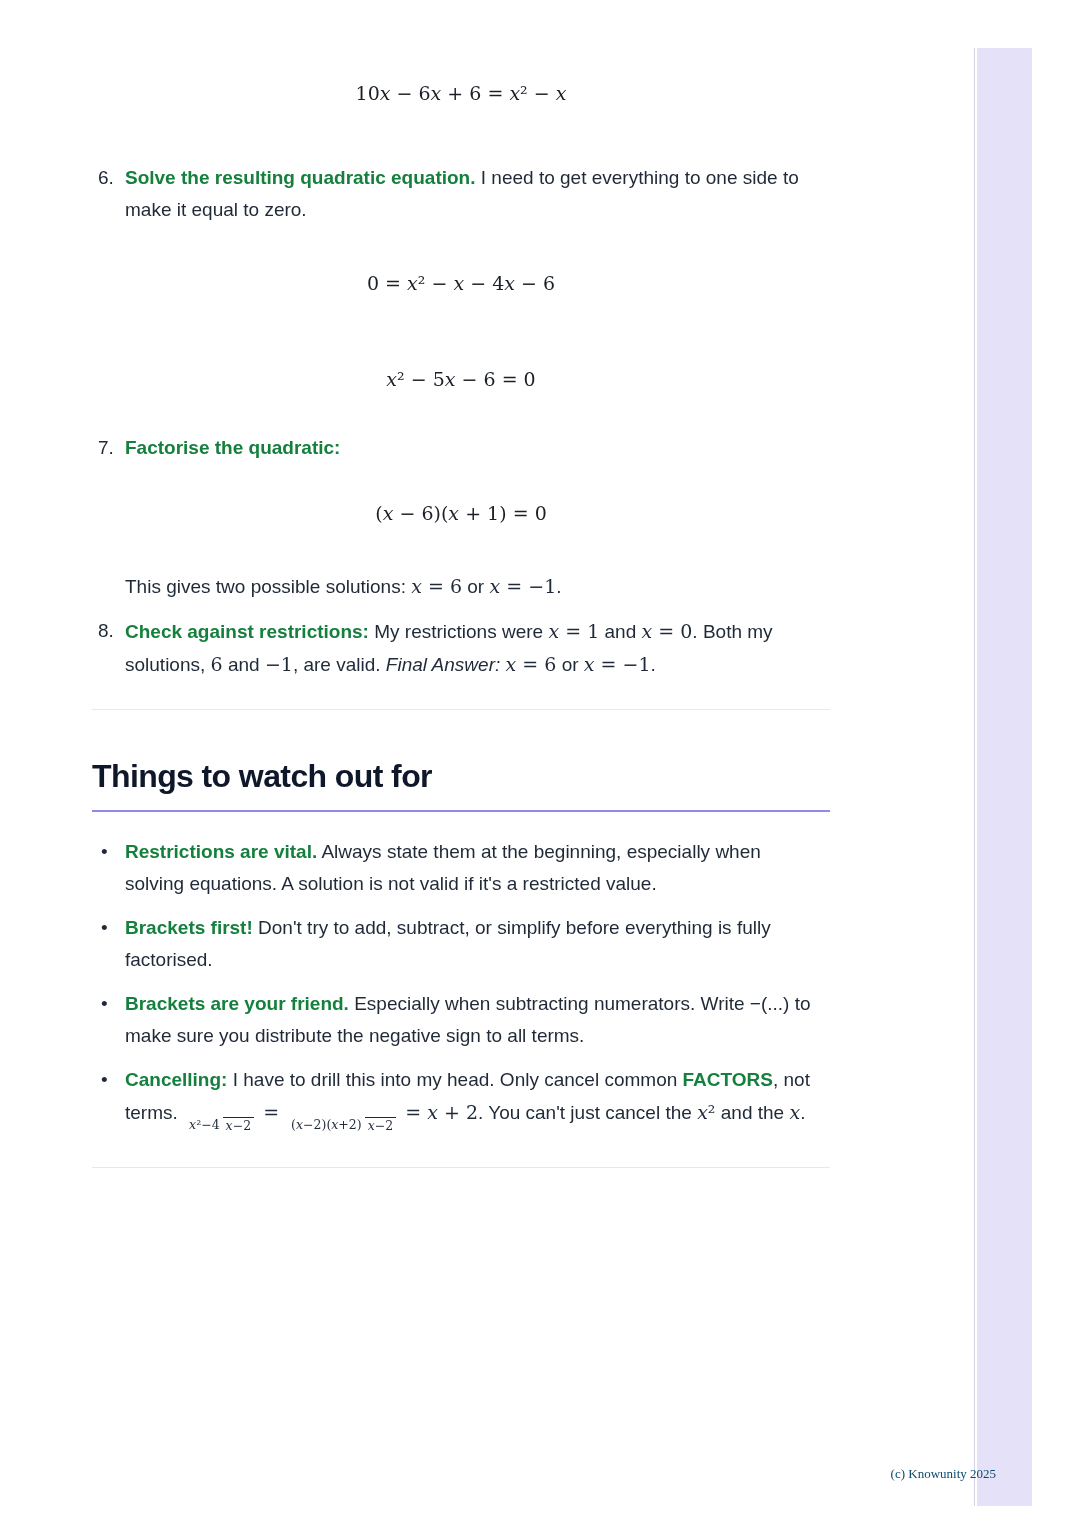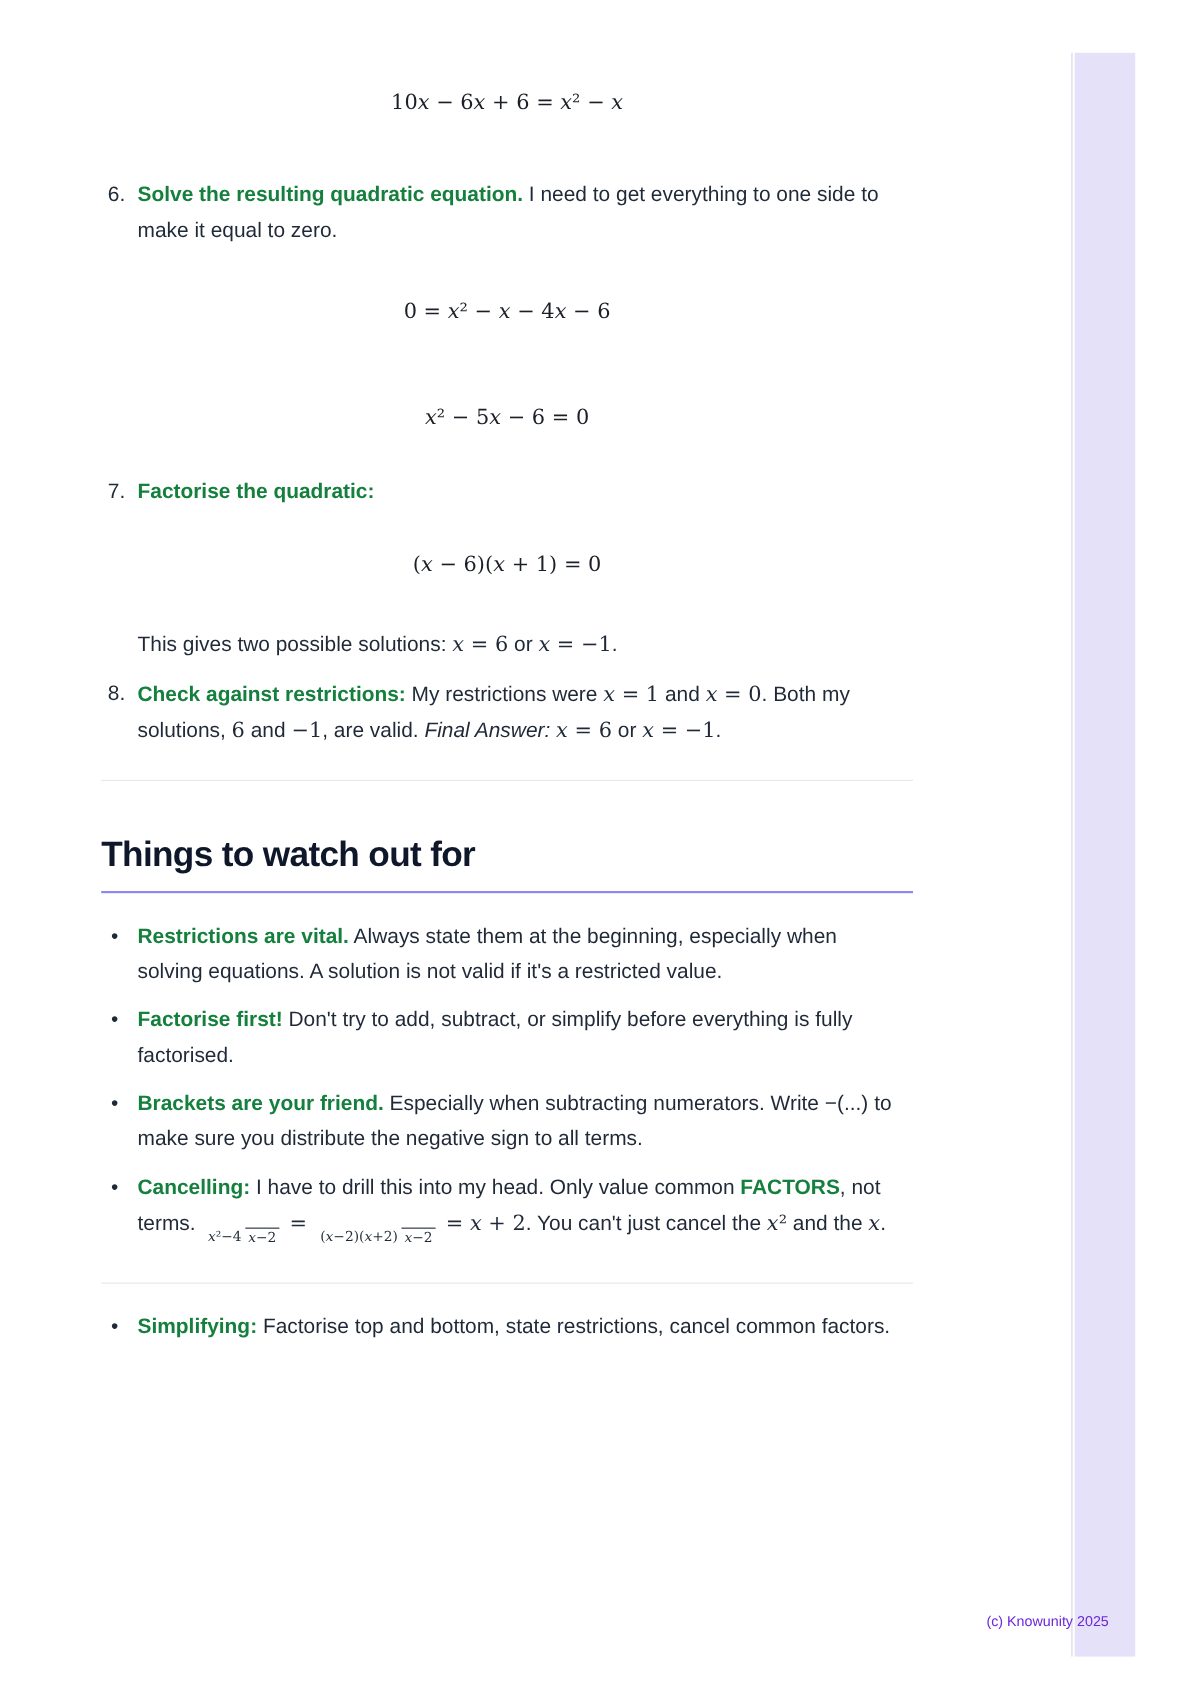--- a/index.html
+++ b/index.html
@@ -39,21 +39,21 @@
   ul.bullets li::before { content:"\2022"; position:absolute; left:9px; top:0; color:#1f2937; }
 
   .frac {
     display:inline-flex; flex-direction:row; align-items:center;
     vertical-align:-10px; line-height:1.05; font-size:12.5px; margin:0 3px;
     font-family:"DejaVu Serif", serif;
   }
   .frac .num, .frac .den { padding:1px 3px; white-space:nowrap; }
   .frac .den { border-top:1px solid #1f2937; }
 
-  .watermark { position:absolute; top:1466px; right:72px; font-size:13px; color:#6d28d9; z-index:3; }
+  .watermark { position:absolute; top:1466px; right:84px; font-size:13px; color:#0c4a6e; z-index:3;font-family:Liberation Serif, serif; }
   .edge-line { position:absolute; left:974px; top:48px; width:1px; height:1458px; background:#d6d4e4; z-index:1; }
   .scroll-strip { position:absolute; left:977px; top:48px; width:55px; height:1458px; background:#e4e1f8; z-index:2; }
 </style>
 </head>
 <body>
 
 <div class="content">
 
   <div class="eq math"><span>1</span><span>0</span><span class="mi">x</span><span> </span><span>−</span><span> </span><span>6</span><span class="mi">x</span><span> </span><span>+</span><span> </span><span>6</span><span> </span><span>=</span><span> </span><span class="mi">x</span><span>²</span><span> </span><span>−</span><span> </span><span class="mi">x</span></div>
 
@@ -80,35 +80,32 @@
     <span class="marker">8.</span>
     <div><strong>Check against restrictions:</strong><span> My restrictions were </span><span class="math"><span class="mi">x</span><span> </span><span>=</span><span> </span><span>1</span></span><span> and </span><span class="math"><span class="mi">x</span><span> </span><span>=</span><span> </span><span>0</span></span><span>. Both my solutions, </span><span class="math"><span>6</span></span><span> and </span><span class="math"><span>−</span><span>1</span></span><span>, are valid. </span><span class="it">Final Answer:</span><span> </span><span class="math"><span class="mi">x</span><span> </span><span>=</span><span> </span><span>6</span></span><span> or </span><span class="math"><span class="mi">x</span><span> </span><span>=</span><span> </span><span>−</span><span>1</span></span><span>.</span></div>
   </div>
 
   <hr class="rule" style="margin-top:28px;">
 
   <h1 class="section" style="margin-top:46px;">Things to watch out for</h1>
 
   <ul class="bullets" style="margin-top:24px;">
     <li><strong>Restrictions are vital.</strong><span> Always state them at the beginning, especially when solving equations. A solution is not valid if it's a restricted value.</span></li>
-    <li><strong>Factorise first!</strong><span> Don't try to add, subtract, or simplify before everything is fully factorised.</span></li>
+    <li><strong>Brackets first!</strong><span> Don't try to add, subtract, or simplify before everything is fully factorised.</span></li>
     <li><strong>Brackets are your friend.</strong><span> Especially when subtracting numerators. Write −(...) to make sure you distribute the negative sign to all terms.</span></li>
-    <li><strong>Cancelling:</strong><span> I have to drill this into my head. Only value common </span><strong>FACTORS</strong><span>, not terms. </span><span class="frac">
+    <li><strong>Cancelling:</strong><span> I have to drill this into my head. Only cancel common </span><strong>FACTORS</strong><span>, not terms. </span><span class="frac">
           <span class="num math"><span class="mi">x</span><span>²</span><span>−</span><span>4</span></span>
           <span class="den math"><span class="mi">x</span><span>−</span><span>2</span></span>
         </span><span class="math"><span> </span><span>=</span><span> </span></span><span class="frac">
           <span class="num math"><span>(</span><span class="mi">x</span><span>−</span><span>2</span><span>)</span><span>(</span><span class="mi">x</span><span>+</span><span>2</span><span>)</span></span>
           <span class="den math"><span class="mi">x</span><span>−</span><span>2</span></span>
         </span><span class="math"><span> </span><span>=</span><span> </span></span><span class="math"><span class="mi">x</span><span> </span><span>+</span><span> </span><span>2</span></span><span>. You can't just cancel the </span><span class="math"><span class="mi">x</span><span>²</span></span><span> and the </span><span class="math"><span class="mi">x</span></span><span>.</span></li>
   </ul>
 
   <hr class="rule" style="margin-top:34px;">
 
 
-  <ul class="bullets" style="margin-top:24px;">
-    <li><strong>Simplifying:</strong><span> Factorise top and bottom, state restrictions, cancel common factors.</span></li>
-  </ul>
 
 </div>
 
 <div class="edge-line"></div>
 <div class="scroll-strip"></div>
 <div class="watermark">(c) Knowunity 2025</div>
 
 </body></html>

